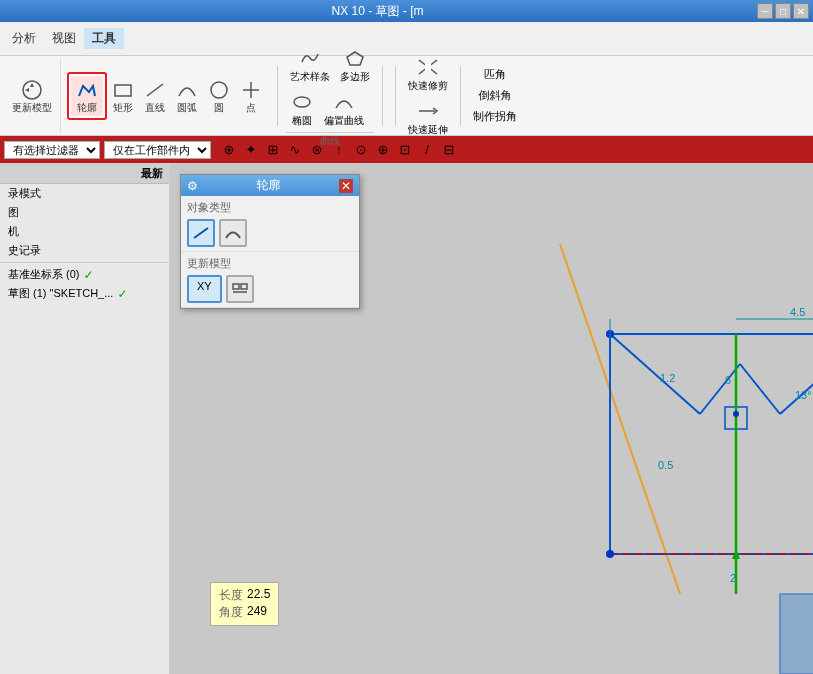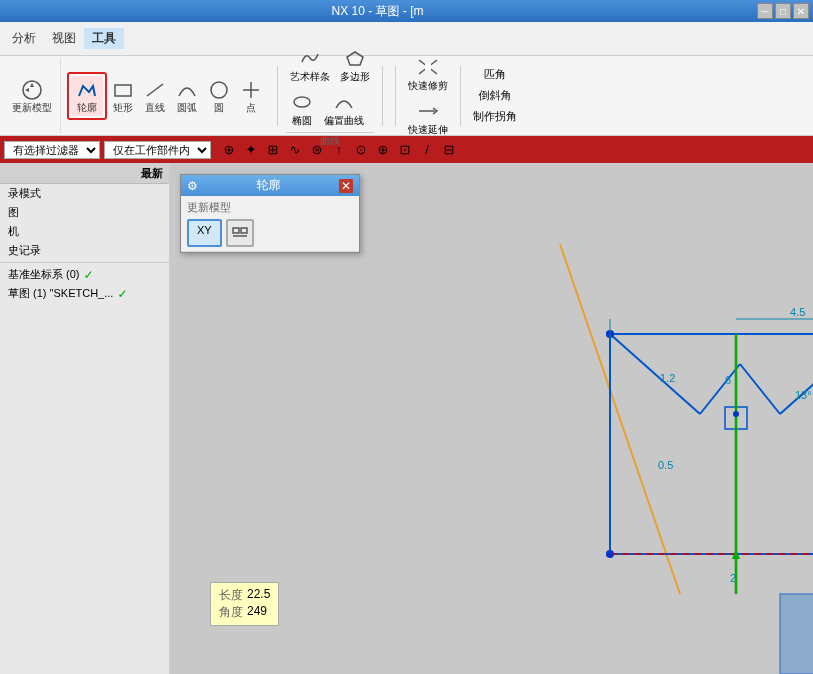--- a/index.html
+++ b/index.html
@@ -562,20 +562,35 @@
       <line x1="715" y1="390" x2="700" y2="390" stroke="#0088aa" stroke-width="1"></line>
     </svg>
 
     <div id="dialog-box">
       <div class="dialog-title">
         <span>⚙</span>
         <span>轮廓</span>
         <div class="dialog-close">✕</div>
       </div>
       <div class="dialog-section">
+        <div class="dialog-section-title">对象类型</div>
+        <div class="dialog-btn-row">
+          <div class="dialog-icon-btn active">
+            <svg width="18" height="14" viewBox="0 0 18 14">
+              <line x1="2" y1="12" x2="16" y2="2" stroke="#0055aa" stroke-width="2"></line>
+            </svg>
+          </div>
+          <div class="dialog-icon-btn">
+            <svg width="18" height="14" viewBox="0 0 18 14">
+              <path d="M2 12 Q9 1 16 12" fill="none" stroke="#555" stroke-width="2"></path>
+            </svg>
+          </div>
+        </div>
+      </div>
+      <div class="dialog-section">
         <div class="dialog-section-title">更新模型</div>
         <div class="dialog-btn-row">
           <div class="dialog-btn active">XY</div>
           <div class="dialog-icon-btn">
             <svg width="18" height="14" viewBox="0 0 18 14">
               <rect x="2" y="2" width="6" height="5" fill="none" stroke="#555" stroke-width="1.5"></rect>
               <rect x="10" y="2" width="6" height="5" fill="none" stroke="#555" stroke-width="1.5"></rect>
               <line x1="2" y1="10" x2="16" y2="10" stroke="#555" stroke-width="1.5"></line>
             </svg>
           </div>

